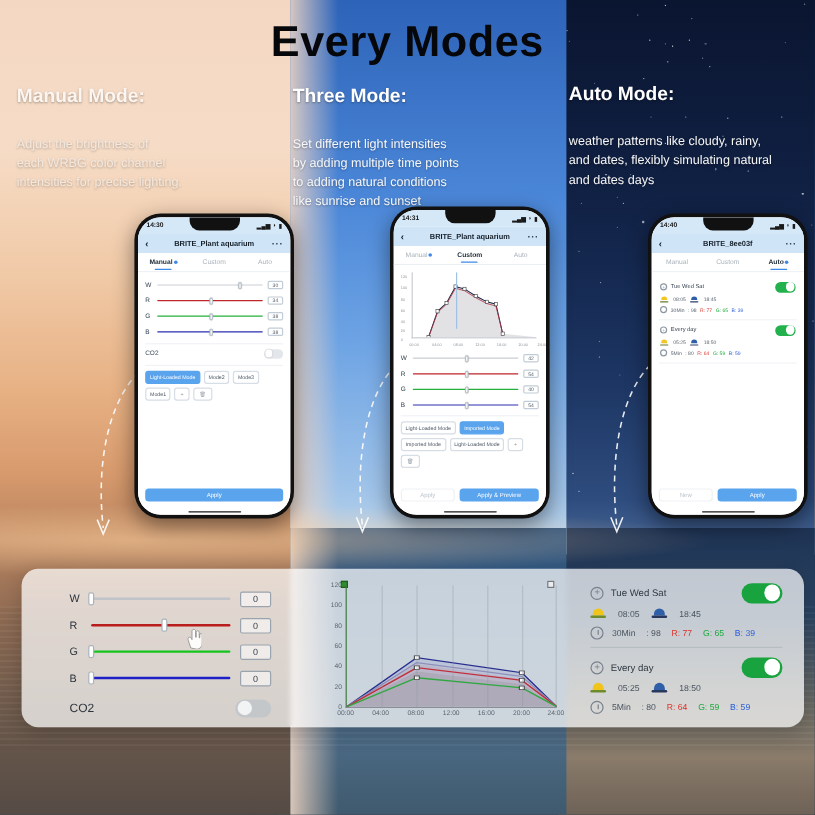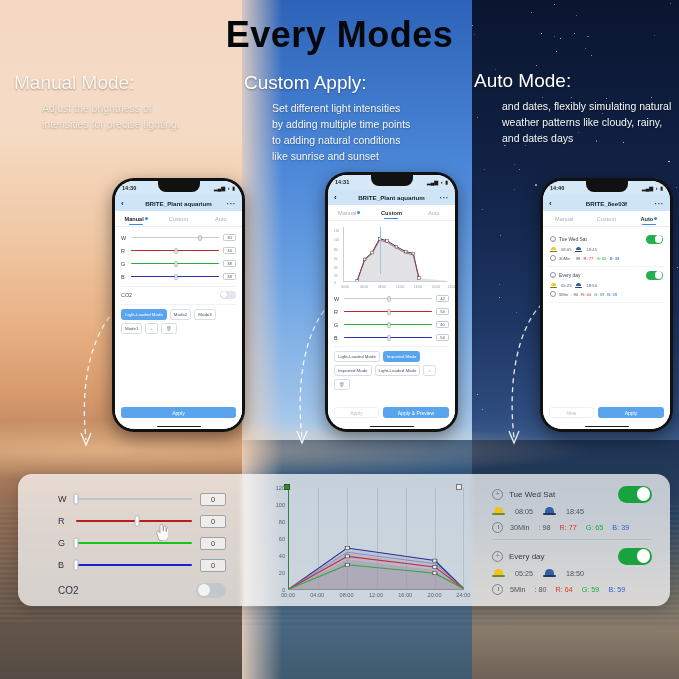--- a/index.html
+++ b/index.html
@@ -67,27 +67,26 @@
   
   .headline {
     position:absolute; left:0; top:14px; width:679px; text-align:center;
     font-size:36px; font-weight:bold; color:#06070a; letter-spacing:.5px;
     z-index:6;
   }
 
   
   .modeblk { position:absolute; z-index:6; }
   .modeblk h3 {
-    font-size:19px; font-weight:normal; color:#ffffff; margin-bottom:6px;
+    font-size:16px; font-weight:bold; color:#ffffff; margin-bottom:22px;
     text-shadow:0 1px 2px rgba(0,0,0,.35);
   }
   .modeblk p {
     font-size:10.5px; line-height:16px; color:#f7f7f7; font-weight:400;
     text-shadow:0 1px 2px rgba(0,0,0,.3);
-    margin-left:28px;
   }
   #blk-manual { left:14px; top:72px; width:200px; }
   #blk-manual h3 { color:#fdf6f0; }
   #blk-manual p { color:#f4e9df; }
   #blk-custom { left:244px; top:72px; width:205px; }
   #blk-auto   { left:474px; top:70px; width:200px; }
 
   
   .phone {
     position:absolute; z-index:7;
@@ -359,33 +358,34 @@
   <div class="bg-warm-right"></div>
   <div class="glow"></div>
   <div class="sea-streak"></div>
 </div>
 
 <div class="headline">Every Modes</div>
 
 <div class="modeblk" id="blk-manual">
   <h3>Manual Mode:</h3>
   <p>Adjust the brightness of</p>
+  <p>each WRBG color channel</p>
   <p>intensities for precise lighting.</p>
 </div>
 <div class="modeblk" id="blk-custom">
-  <h3>Custom Apply:</h3>
+  <h3>Three Mode:</h3>
   <p>Set different light intensities</p>
   <p>by adding multiple time points</p>
   <p>to adding natural conditions</p>
   <p>like sunrise and sunset</p>
 </div>
 <div class="modeblk" id="blk-auto">
   <h3>Auto Mode:</h3>
+  <p>weather patterns like cloudy, rainy,</p>
   <p>and dates, flexibly simulating natural</p>
-  <p>weather patterns like cloudy, rainy,</p>
   <p>and dates days</p>
 </div>
 
 <svg class="arrow" style="left:70px;top:300px;width:60px;height:160px">
   <path d="M52 4 C20 30, 10 85, 16 140" stroke="#ffffff" stroke-width="1.3" fill="none" stroke-dasharray="5 4" opacity=".9"></path>
   <path d="M11 133 L16 145 L21 133" stroke="#ffffff" stroke-width="1.3" fill="none" opacity=".9"></path>
 </svg>
 <svg class="arrow" style="left:288px;top:300px;width:50px;height:155px">
   <path d="M42 4 C16 30, 8 85, 14 138" stroke="#ffffff" stroke-width="1.3" fill="none" stroke-dasharray="5 4" opacity=".9"></path>
   <path d="M9 131 L14 143 L19 131" stroke="#ffffff" stroke-width="1.3" fill="none" opacity=".9"></path>

